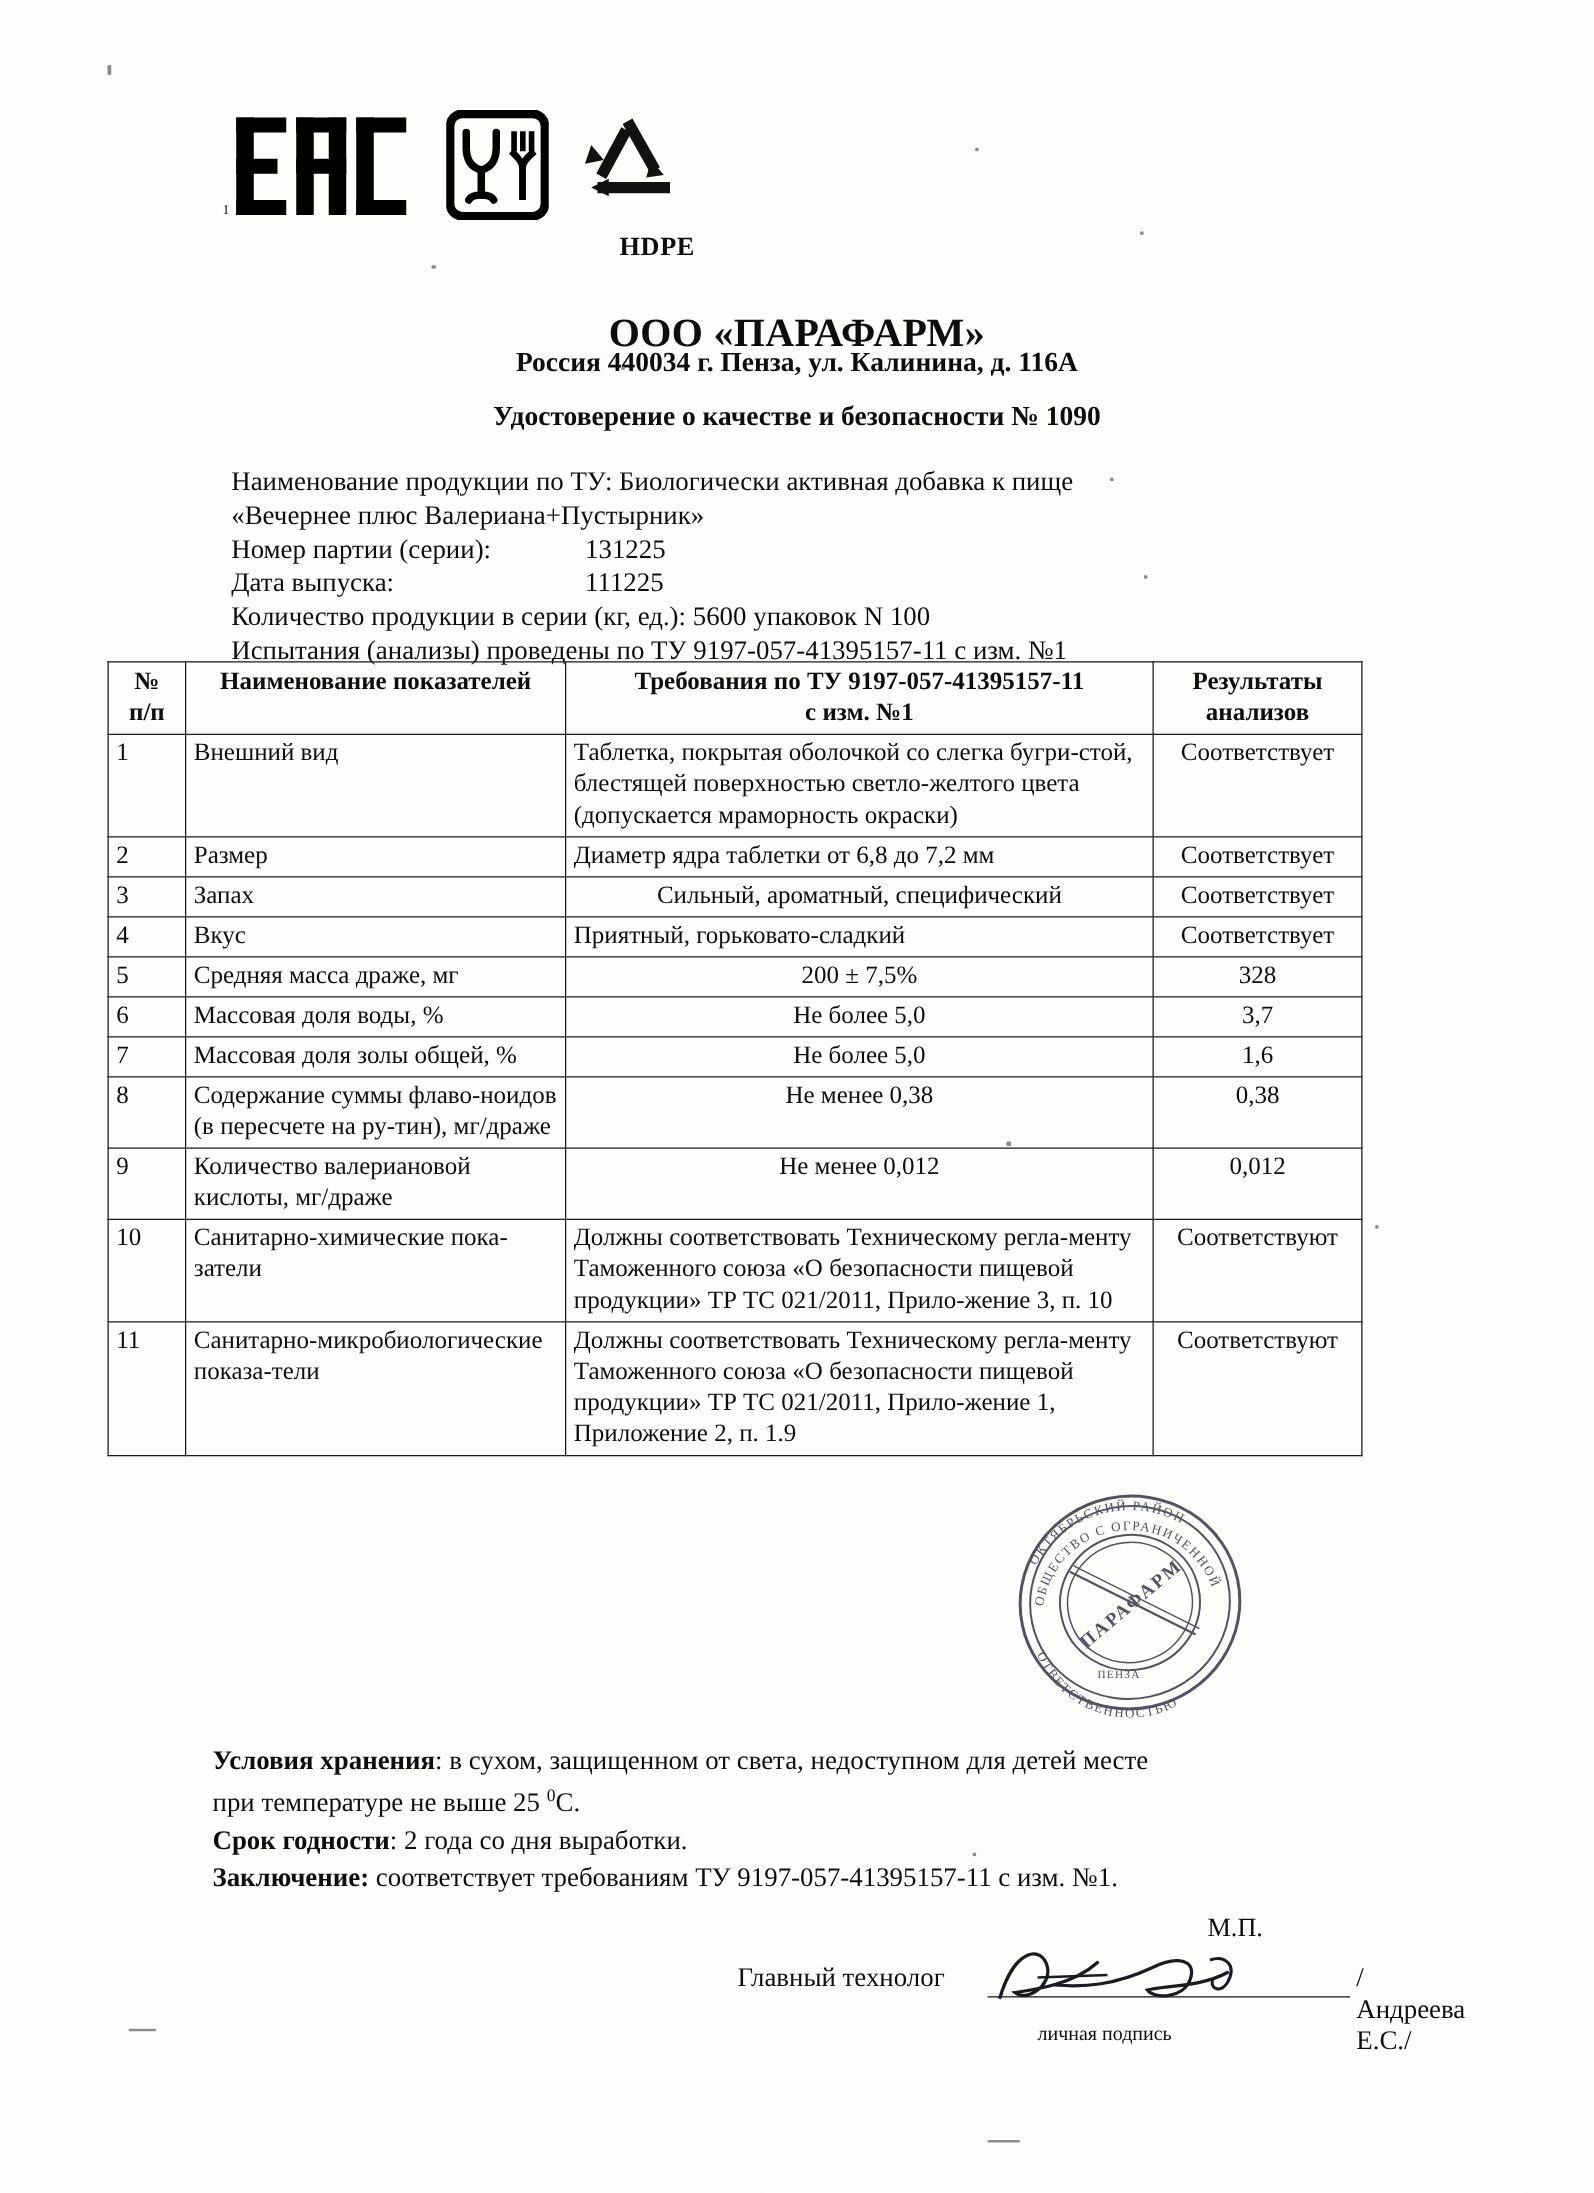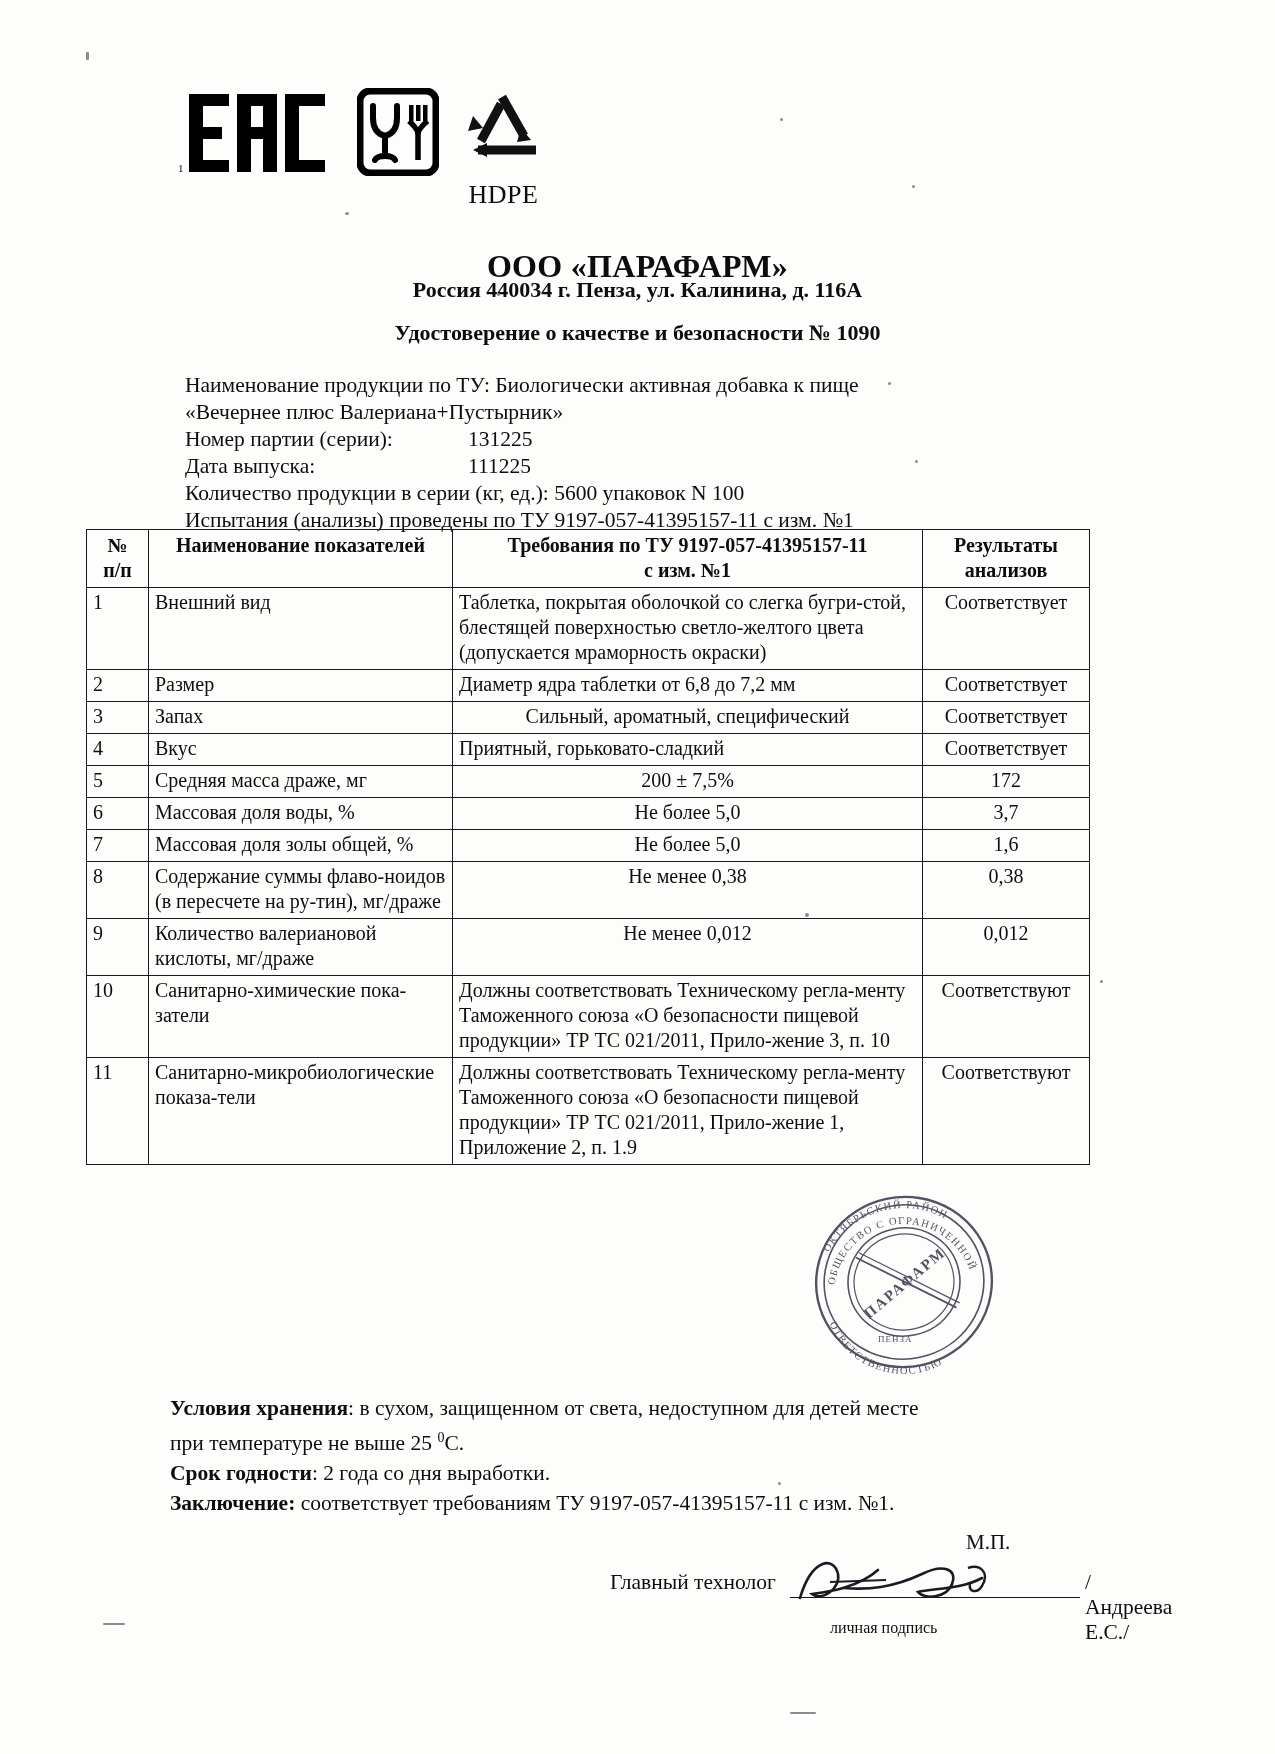--- a/index.html
+++ b/index.html
@@ -45,23 +45,23 @@
   .tri-wrap {
     width: 105px;
     height: 92px;
     position: relative;
   }
   .tri-label {
     position: absolute;
     bottom: -30px;
     left: 0;
     width: 100%;
-    text-align: center;
-    font-weight: normal;
-    font-size: 26px;
+    text-align: right;
+    font-weight: bold;
+    font-size: 21px;
     letter-spacing: .5px;
     font-family: "Liberation Serif", serif;
   }
 
   
   .org-name {
     position: absolute;
     top: 248px;
     left: 0;
     width: 100%;
@@ -169,21 +169,20 @@
     position: absolute;
     top: 1570px;
     left: 170px;
     width: 930px;
     font-size: 21.5px;
   }
   .sig-label {
     position: absolute;
     left: 420px;
     top: 0;
-    margin-left: 20px;
   }
   .sig-line {
     position: absolute;
     left: 620px;
     top: 27px;
     width: 290px;
     border-bottom: 1.4px solid #15151a;
   }
   .sig-name {
     position: absolute;
@@ -344,21 +343,21 @@
       <tr>
         <td class="num">4</td>
         <td class="name">Вкус</td>
         <td class="req">Приятный, горьковато-сладкий</td>
         <td class="res">Соответствует</td>
       </tr>
       <tr>
         <td class="num pad-b-1">5</td>
         <td class="name pad-b-1">Средняя масса драже, мг</td>
         <td class="req ctr pad-b-1">200 ± 7,5%</td>
-        <td class="res pad-b-1">172</td>
+        <td class="res pad-b-1">328</td>
       </tr>
       <tr>
         <td class="num">6</td>
         <td class="name">Массовая доля воды, %</td>
         <td class="req ctr">Не более 5,0</td>
         <td class="res">3,7</td>
       </tr>
       <tr>
         <td class="num pad-b-1">7</td>
         <td class="name pad-b-1">Массовая доля золы общей, %</td>

